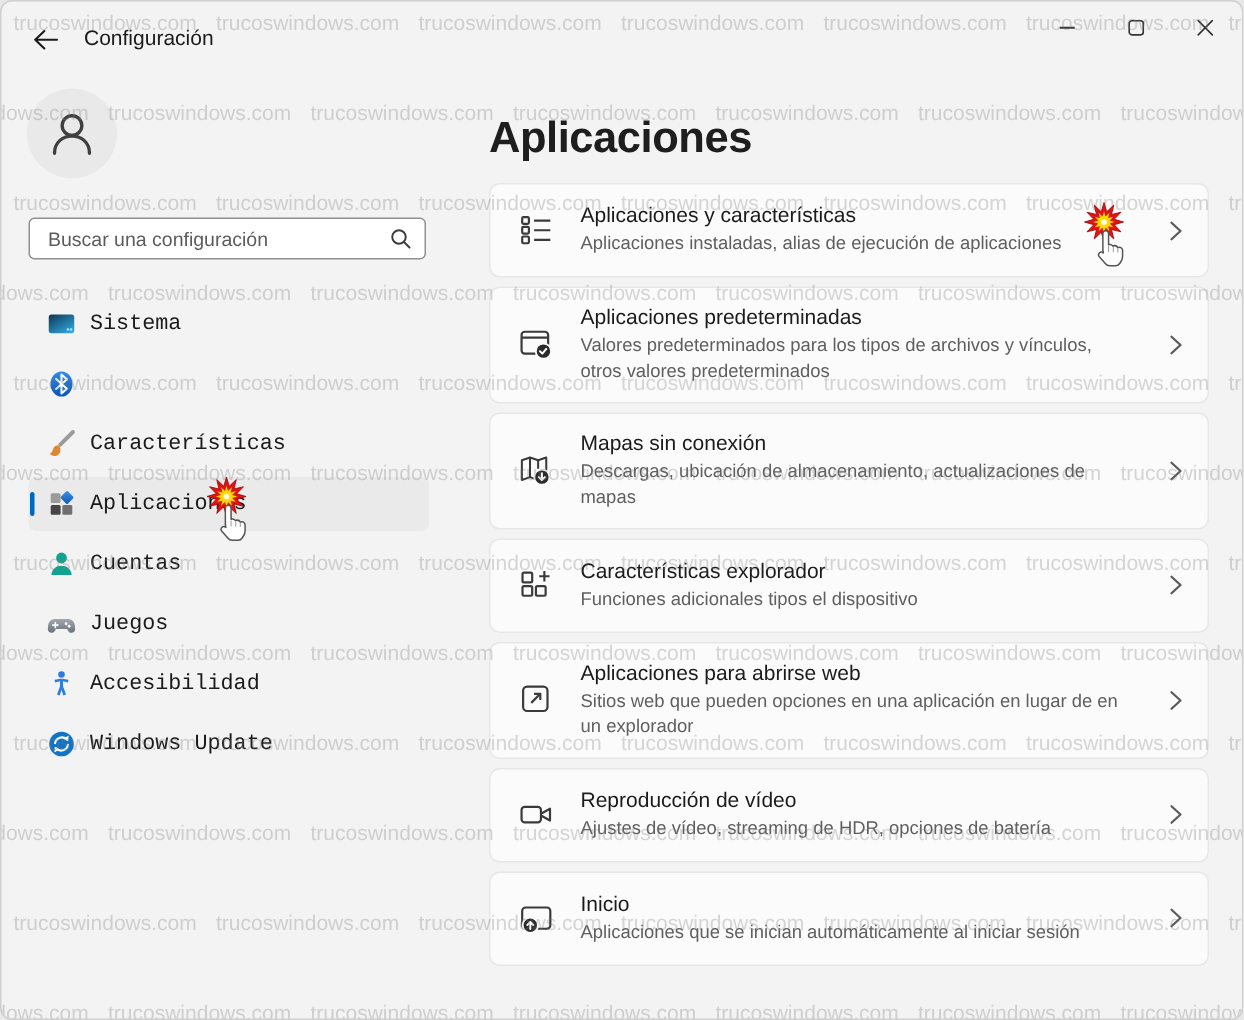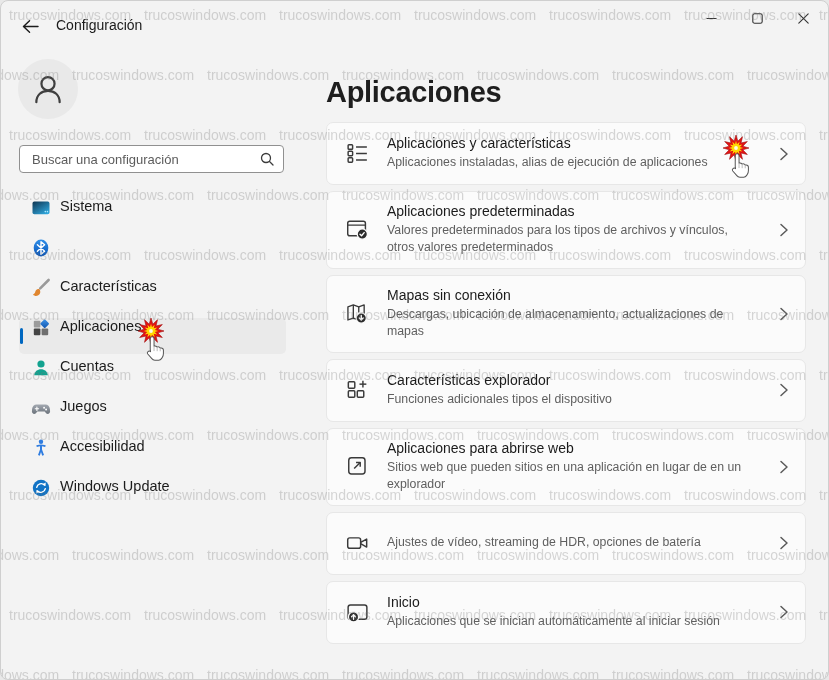--- a/index.html
+++ b/index.html
@@ -14,22 +14,22 @@
   
   .avatar{position:absolute;left:17px;top:58px;width:60px;height:60px;border-radius:50%;
           background:#e9e9e9;display:flex;align-items:center;justify-content:center;}
   .search-box{position:absolute;left:18px;top:144px;width:265px;height:28px;box-sizing:border-box;
               background:#ffffff;border:1px solid #909090;border-radius:4px;display:flex;align-items:center;}
   .search-box input{flex:1;border:none;outline:none;background:transparent;margin-left:10px;
                     font-size:13px;color:#444;font-family:"Liberation Sans",sans-serif;}
   .search-box input::placeholder{color:#5c5c5c;opacity:1;}
   .search-glyph{margin-right:9px;display:flex;}
   .nav{position:absolute;left:18px;top:197px;width:267px;}
-  .nav-item{position:relative;height:36px;margin-bottom:4px;display:flex;
-            padding-left:12px;border-radius:5px;cursor:pointer;}
+  .nav-item{position:relative;height:36px;margin-bottom:4px;display:flex;align-items:center;
+            padding-left:12px;border-radius:5px;cursor:pointer;font-family:Liberation Mono, monospace;}
   .nav-item.selected{background:#eaeaea;}
   .nav-item.selected::before{content:"";position:absolute;left:1px;top:10px;width:3px;height:16px;
             border-radius:2px;background:var(--accent,#0067c0);}
   .nav-icon{width:20px;height:20px;flex:none;display:flex;}
   .nav-label{margin-left:9px;font-size:14.5px;color:#1b1b1b;white-space:nowrap;}
   
   .main-title{position:absolute;left:325px;top:56px;font-size:29px;font-weight:600;color:#1e1e1e;
               letter-spacing:-0.3px;}
   .cards{position:absolute;left:325px;top:121px;width:480px;display:flex;flex-direction:column;gap:6px;}
   .card{position:relative;box-sizing:border-box;min-height:63px;background:#fbfbfb;
@@ -311,36 +311,37 @@
       <div class="card">
         <span class="card-icon">
           <svg width="25" height="25" viewBox="0 0 24 24" fill="none" stroke="#3a3a3a" stroke-width="1.4">
             <rect x="3.6" y="3.6" width="15.6" height="15.6" rx="2.6"></rect>
             <line x1="8.8" y1="14" x2="14.6" y2="8.2"></line>
             <polyline points="10.6,8.2 14.6,8.2 14.6,12.2" stroke-linejoin="round"></polyline>
           </svg>
         </span>
         <span class="card-text">
           <div class="card-title">Aplicaciones para abrirse web</div>
-          <div class="card-sub">Sitios web que pueden sitios en una aplicación en lugar de en un explorador</div>
+          <div class="card-sub">Sitios web que pueden opciones en una aplicación en lugar de en un explorador</div>
         </span>
         <span class="chevron">
           <svg width="10" height="14" viewBox="0 0 10 14">
             <path d="M2 1.5 L8 7 L2 12.5" stroke="#5a5a5a" stroke-width="1.5" fill="none" stroke-linecap="round" stroke-linejoin="round"></path>
           </svg>
         </span>
       </div>
       <div class="card">
         <span class="card-icon">
           <svg width="25" height="25" viewBox="0 0 24 24" fill="none" stroke="#3a3a3a" stroke-width="1.4">
             <rect x="2.6" y="6.6" width="12.4" height="10" rx="2"></rect>
             <path d="M15 11 L20.8 7.8 V15.4 L15 12.2" stroke-linejoin="round"></path>
           </svg>
         </span>
         <span class="card-text">
+          <div class="card-title">Reproducción de vídeo</div>
           <div class="card-sub">Ajustes de vídeo, streaming de HDR, opciones de batería</div>
         </span>
         <span class="chevron">
           <svg width="10" height="14" viewBox="0 0 10 14">
             <path d="M2 1.5 L8 7 L2 12.5" stroke="#5a5a5a" stroke-width="1.5" fill="none" stroke-linecap="round" stroke-linejoin="round"></path>
           </svg>
         </span>
       </div>
       <div class="card">
         <span class="card-icon">

